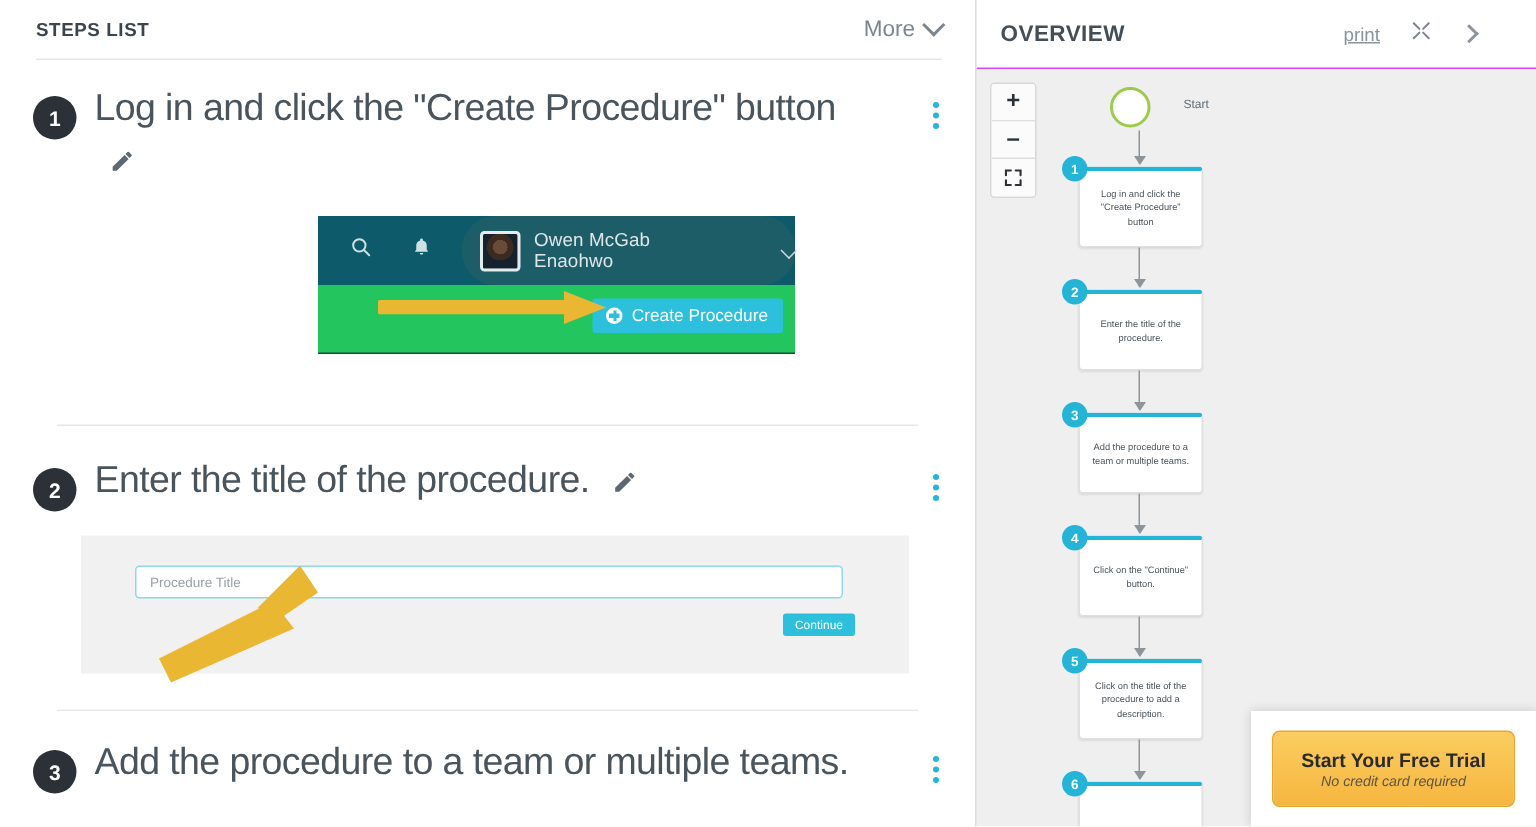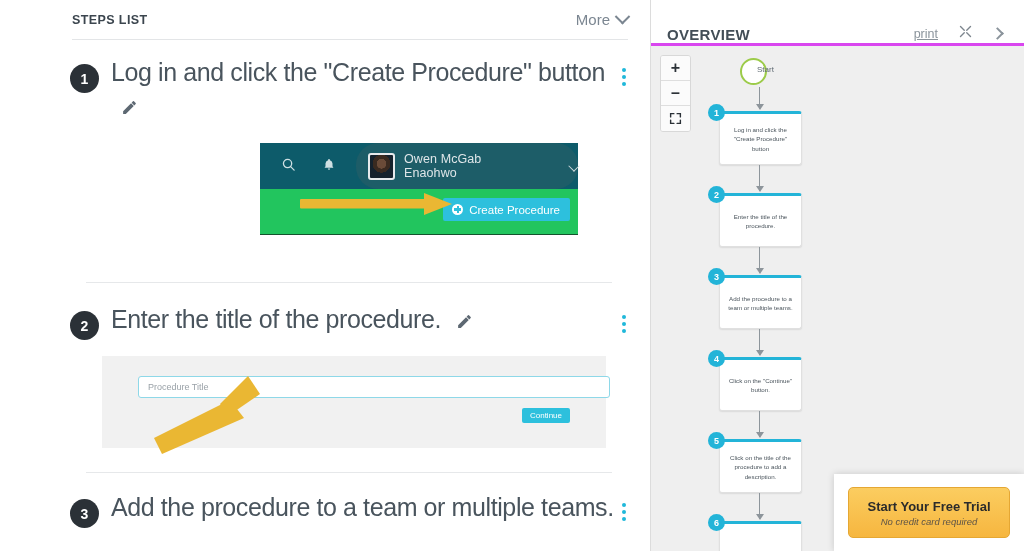--- a/index.html
+++ b/index.html
@@ -11,21 +11,20 @@
     -webkit-font-smoothing: antialiased;
   }
   #app { position: relative; width: 1024px; height: 551px; display: flex; }
 
   
   .steps-pane {
     position: relative;
     width: 650px; height: 551px;
     background: #ffffff;
     overflow: hidden;
-    padding-left: 48px;
   }
   .steps-header {
     position: relative;
     height: 40px;
     margin: 0 22px 0 24px;
     display: flex; align-items: center; justify-content: space-between;
     border-bottom: 1px solid #e3e5e7;
   }
   .steps-title {
     font-size: 12.5px; font-weight: bold; letter-spacing: 0.4px;
@@ -158,23 +157,23 @@
   .overview-pane {
     position: relative;
     width: 374px; height: 551px;
     background: #efefef;
     border-left: 1px solid #dcdcdc;
     overflow: hidden;
   }
   .ov-header {
     position: relative;
     height: 46px; background: #ffffff;
-    border-bottom: 3px solid #d946ef;
-    display: flex; align-items: flex-end; justify-content: space-between;
-    padding: 0 22px 0 16px;
+    border-bottom: 1px solid #d946ef;
+    display: flex; align-items: center; justify-content: space-between;
+    padding: 0 40px 0 16px;
   }
   .ov-title { font-size: 15px; font-weight: bold; color: #434e57; letter-spacing: 0.3px; }
   .ov-actions { display: flex; align-items: center; gap: 20px; }
   .ov-print { font-size: 12.5px; color: #8b949c; cursor: pointer; text-decoration: underline; }
   .ov-chev {
     width: 9px; height: 9px;
     border-right: 2px solid #8b949c; border-bottom: 2px solid #8b949c;
     transform: rotate(-45deg); cursor: pointer;
   }
 
@@ -196,21 +195,21 @@
   .zoom-btn:last-child { border-bottom: none; }
 
   .canvas { position: absolute; inset: 46px 0 0 0; }
 
   .start-node {
     position: absolute; left: 89px; top: 12px;
     width: 27px; height: 27px; border-radius: 50%;
     border: 2.5px solid #9ccb49; background: #ffffff;
   }
   .start-label {
-    position: absolute; left: 106px; top: 19px;
+    position: absolute; left: 138px; top: 19px;
     font-size: 8px; color: #5f6a72;
   }
 
   .node {
     position: absolute; left: 68px;
     width: 83px; height: 54px;
     background: #ffffff;
     border: 1px solid #e0e0e0;
     border-top: 3px solid #23b4d8;
     border-radius: 3px;

